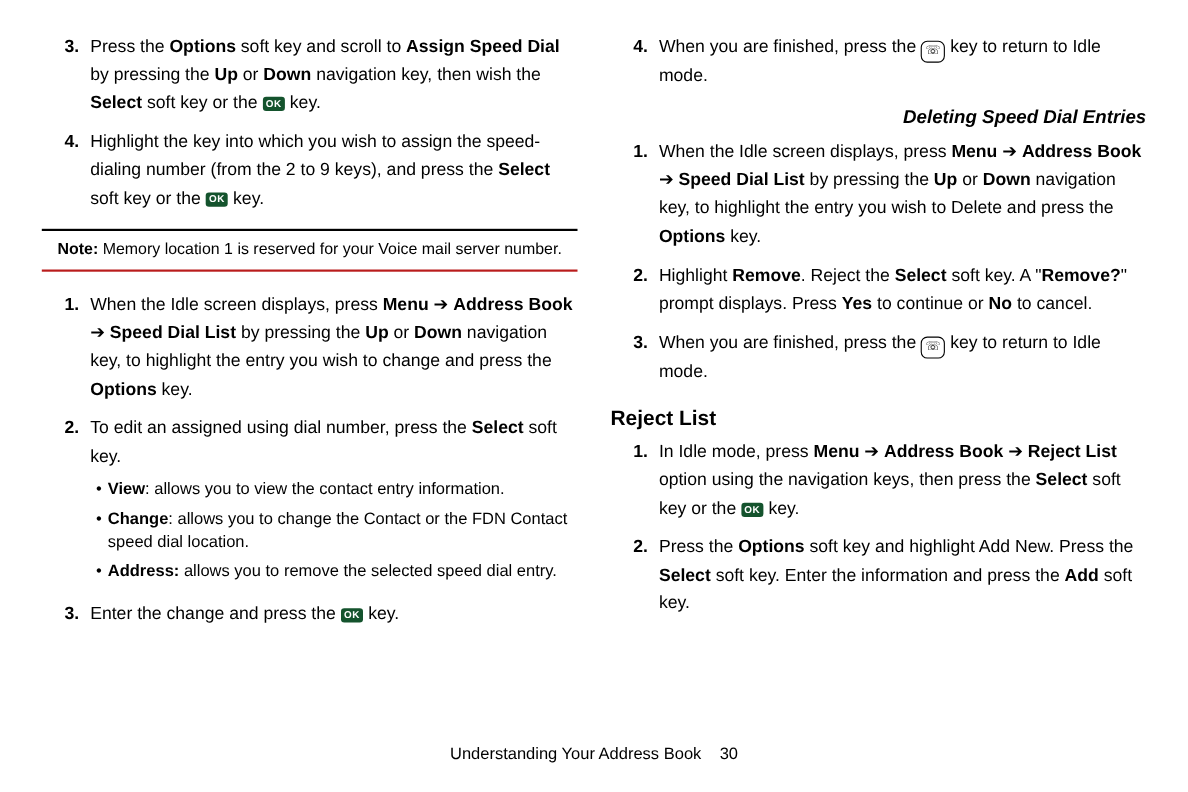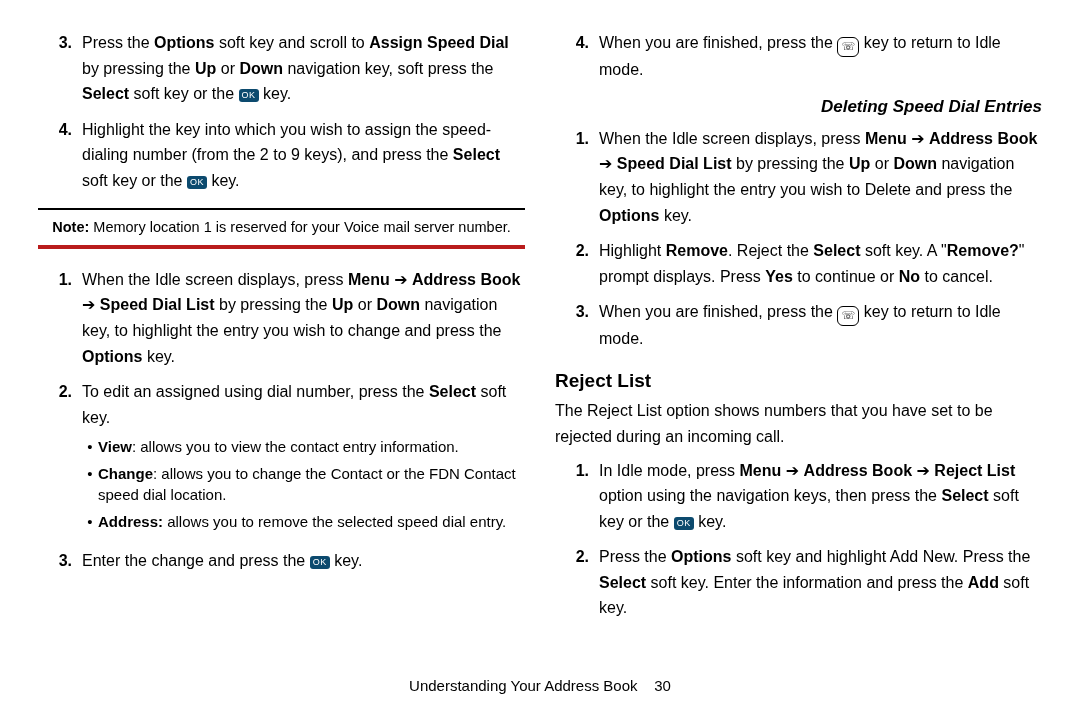--- a/index.html
+++ b/index.html
@@ -36,36 +36,36 @@
     margin:10px 0 6px 0;
     text-align:right;
   }
   .h-main {
     font-weight:bold;
     font-size:19px;
     margin:14px 0 2px 0;
   }
   .note {
     border-top:2px solid #000;
-    border-bottom:4px solid #b91c1c;
+    border-bottom:2px solid #b91c1c;
     padding:6px 4px;
     font-size:14.5px;
     text-align:center;
     margin:14px 0 18px 0;
   }
   ul.bullets { margin:6px 0 6px 0; padding:0; list-style:none; }
   ul.bullets li { display:flex; font-size:15px; margin-bottom:6px; line-height:1.4;}
   ul.bullets li .dot{ width:16px; flex-shrink:0; text-align:center;}
   ul.bullets li .btxt{ flex:1; }
   .ok-key {
     display:inline-block;
-    background:#0c4a6e;
+    background:#14532d;
     color:#fff;
     font-size:9px;
-    font-weight:normal;
+    font-weight:bold;
     border-radius:3px;
     padding:2px 3px 2px 3px;
     vertical-align:1px;
     line-height:1;
     letter-spacing:0.5px;
   }
   .end-key {
     display:inline-block;
     border:1.5px solid #000;
     border-radius:6px;
@@ -81,21 +81,21 @@
 </head>
 <body>
 
 <div class="page">
 
   <div class="col">
     <ol>
       <li>
         <span class="num">3.</span>
         <span class="body">
-          <span>Press the </span><b>Options</b><span> soft key and scroll to </span><b>Assign Speed Dial</b><span> by pressing the </span><b>Up</b><span> or </span><b>Down</b><span> navigation key, soft press the </span><b>Select</b><span> soft key or the </span><span class="ok-key">OK</span><span> key.</span>
+          <span>Press the </span><b>Options</b><span> soft key and scroll to </span><b>Assign Speed Dial</b><span> by pressing the </span><b>Up</b><span> or </span><b>Down</b><span> navigation key, then wish the </span><b>Select</b><span> soft key or the </span><span class="ok-key">OK</span><span> key.</span>
         </span>
       </li>
       <li>
         <span class="num">4.</span>
         <span class="body">
           <span>Highlight the key into which you wish to assign the speed-dialing number (from the 2 to 9 keys), and press the </span><b>Select</b><span> soft key or the </span><span class="ok-key">OK</span><span> key.</span>
         </span>
       </li>
     </ol>
 
@@ -165,21 +165,20 @@
       </li>
       <li>
         <span class="num">3.</span>
         <span class="body">
           <span>When you are finished, press the </span><span class="end-key">☏</span><span> key to return to Idle mode.</span>
         </span>
       </li>
     </ol>
 
     <div class="h-main">Reject List</div>
-    <p class="para">The Reject List option shows numbers that you have set to be rejected during an incoming call.</p>
     <ol>
       <li>
         <span class="num">1.</span>
         <span class="body">
           <span>In Idle mode, press </span><b>Menu</b><span> ➔ </span><b>Address Book</b><span> ➔ </span><b>Reject List</b><span> option using the navigation keys, then press the </span><b>Select</b><span> soft key or the </span><span class="ok-key">OK</span><span> key.</span>
         </span>
       </li>
       <li>
         <span class="num">2.</span>
         <span class="body">

